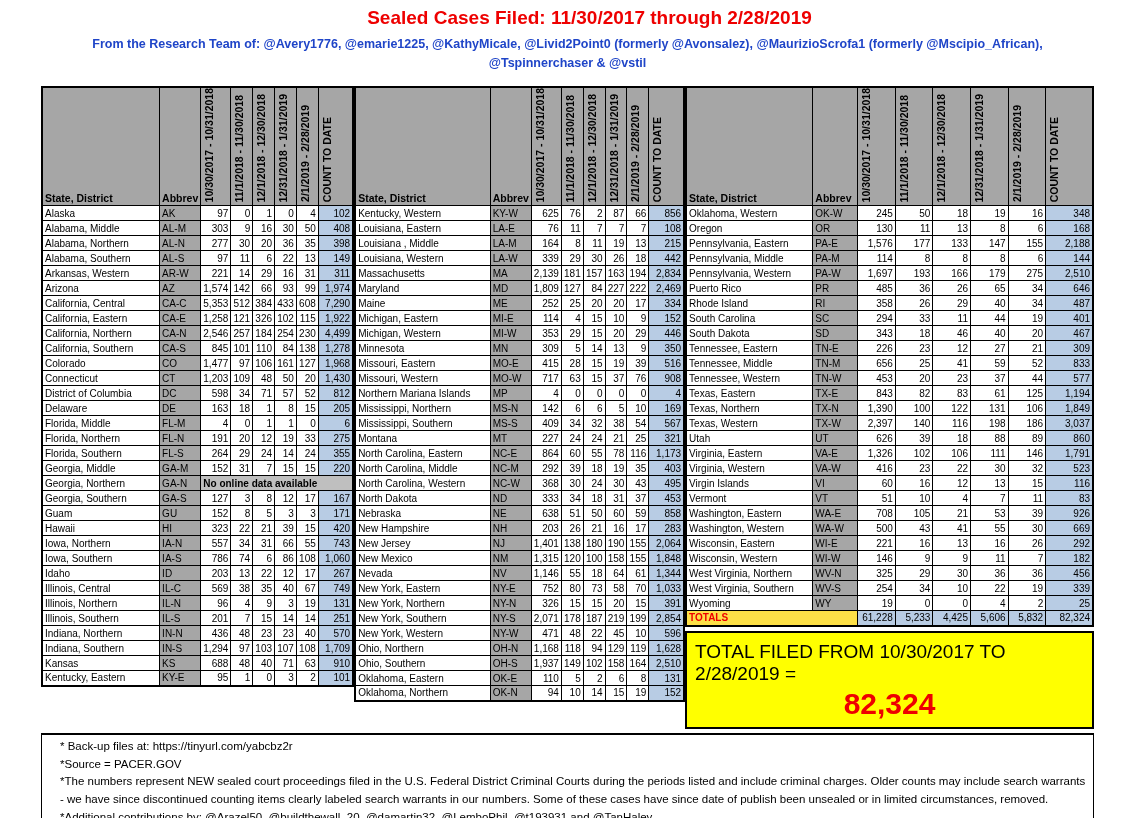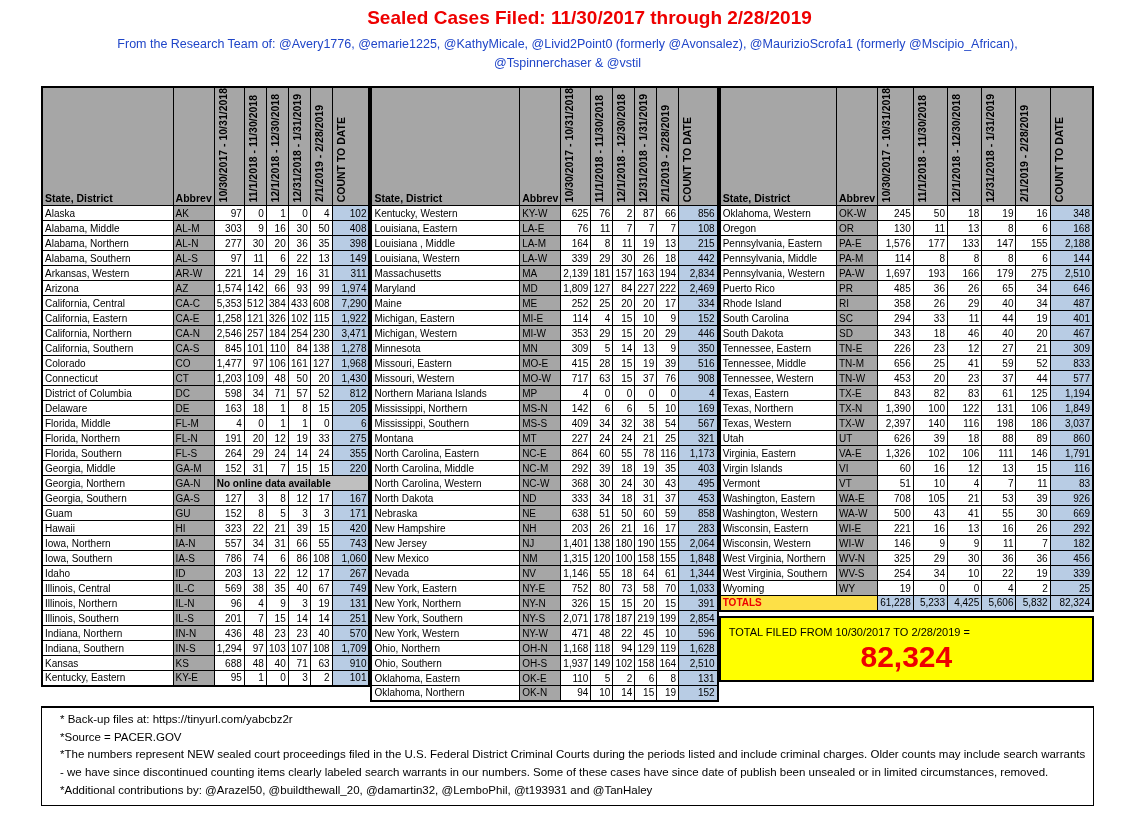--- a/index.html
+++ b/index.html
@@ -1,21 +1,21 @@
 <!DOCTYPE html>
 <html><head>
 <meta charset="utf-8">
 <style>
   * { box-sizing: border-box; }
   html,body { margin:0; padding:0; background:#fff; }
   body { width:1135px; height:818px; font-family:"Liberation Sans", sans-serif; color:#000; }
   .page { position:relative; width:1135px; height:818px; overflow:hidden; }
 
   .title { text-align:center; color:#ee0000; font-size:19px; font-weight:bold; padding-top:7px;margin-left:44px; }
-  .subtitle { text-align:center; color:#1f45c8; font-size:12.5px; font-weight:normal; margin-top:6px; line-height:1.55; }
+  .subtitle { text-align:center; color:#1f45c8; font-size:12.5px; font-weight:bold; margin-top:6px; line-height:1.55; }
 
   .tables { display:flex; justify-content:center; align-items:flex-start; margin:12px 41px 0 41px; }
 
   table.cases { border-collapse:collapse; table-layout:fixed; border:2px solid #000; }
   table.cases th, table.cases td {
     border:1px solid #000; font-size:10px; padding:0 2px; height:15px;
     line-height:13px; white-space:nowrap; overflow:hidden;
   }
   tr.hdr th { background:#a6a6a6; vertical-align:bottom; text-align:left; font-size:10.5px; }
   th.h-rot { text-align:center; height:139px; padding:0 0 6px 0; }
@@ -24,21 +24,21 @@
   td.state { text-align:left; background:#fff; }
   td.abbrev { background:#a6a6a6; }
   td.num { text-align:right; background:#fff; }
   td.ctd { text-align:right; background:#b8cce4; }
   td.note { background:#bfbfbf; font-weight:bold; text-align:left; }
   tr.totals td.lbl { color:#ee0000; font-weight:bold; background:#fde047; }
   tr.totals td.num, tr.totals td.ctd { background:#b8cce4; text-align:right; }
 
   .right-col { display:flex; flex-direction:column; }
   .grand-box { margin-top:4px; background:#ffff00; border:2px solid #000; padding:8px 8px 6px 8px; }
-  .grand-line { font-size:11px; color:#000; text-align:left; }
+  .grand-line { font-size:19px; color:#000; text-align:left; }
   .grand-number { font-size:30px; font-weight:bold; color:#ee0000; text-align:center; margin-top:2px; }
 
   .footnotes { margin:4px 41px 0 41px; border:1px solid #000; border-top:2px solid #000;
                padding:3px 6px 5px 6px; font-size:11.5px; line-height:1.55; }
   .footnotes div { white-space:normal;margin-left:12px; }
 </style>
 </head>
 <body>
 
 <div class="page">
@@ -155,21 +155,21 @@
             <td class="ctd">1,922</td>
           </tr>
           <tr>
             <td class="state">California, Northern</td>
             <td class="abbrev">CA-N</td>
             <td class="num">2,546</td>
             <td class="num">257</td>
             <td class="num">184</td>
             <td class="num">254</td>
             <td class="num">230</td>
-            <td class="ctd">3,471</td>
+            <td class="ctd">4,499</td>
           </tr>
           <tr>
             <td class="state">California, Southern</td>
             <td class="abbrev">CA-S</td>
             <td class="num">845</td>
             <td class="num">101</td>
             <td class="num">110</td>
             <td class="num">84</td>
             <td class="num">138</td>
             <td class="ctd">1,278</td>
@@ -938,20 +938,30 @@
               <td class="state">Virginia, Eastern</td>
               <td class="abbrev">VA-E</td>
               <td class="num">1,326</td>
               <td class="num">102</td>
               <td class="num">106</td>
               <td class="num">111</td>
               <td class="num">146</td>
               <td class="ctd">1,791</td>
             </tr>
             <tr>
+              <td class="state">Virginia, Western</td>
+              <td class="abbrev">VA-W</td>
+              <td class="num">416</td>
+              <td class="num">23</td>
+              <td class="num">22</td>
+              <td class="num">30</td>
+              <td class="num">32</td>
+              <td class="ctd">523</td>
+            </tr>
+            <tr>
               <td class="state">Virgin Islands</td>
               <td class="abbrev">VI</td>
               <td class="num">60</td>
               <td class="num">16</td>
               <td class="num">12</td>
               <td class="num">13</td>
               <td class="num">15</td>
               <td class="ctd">116</td>
             </tr>
             <tr>

